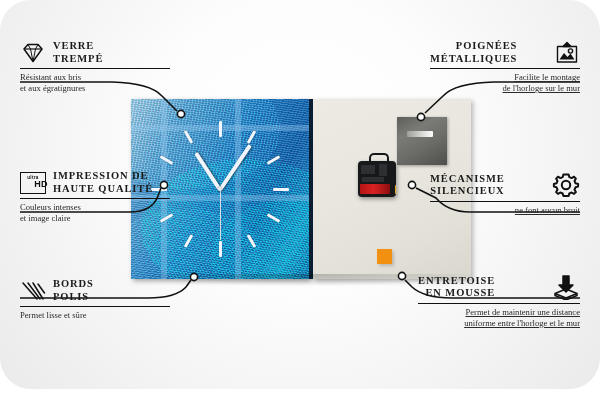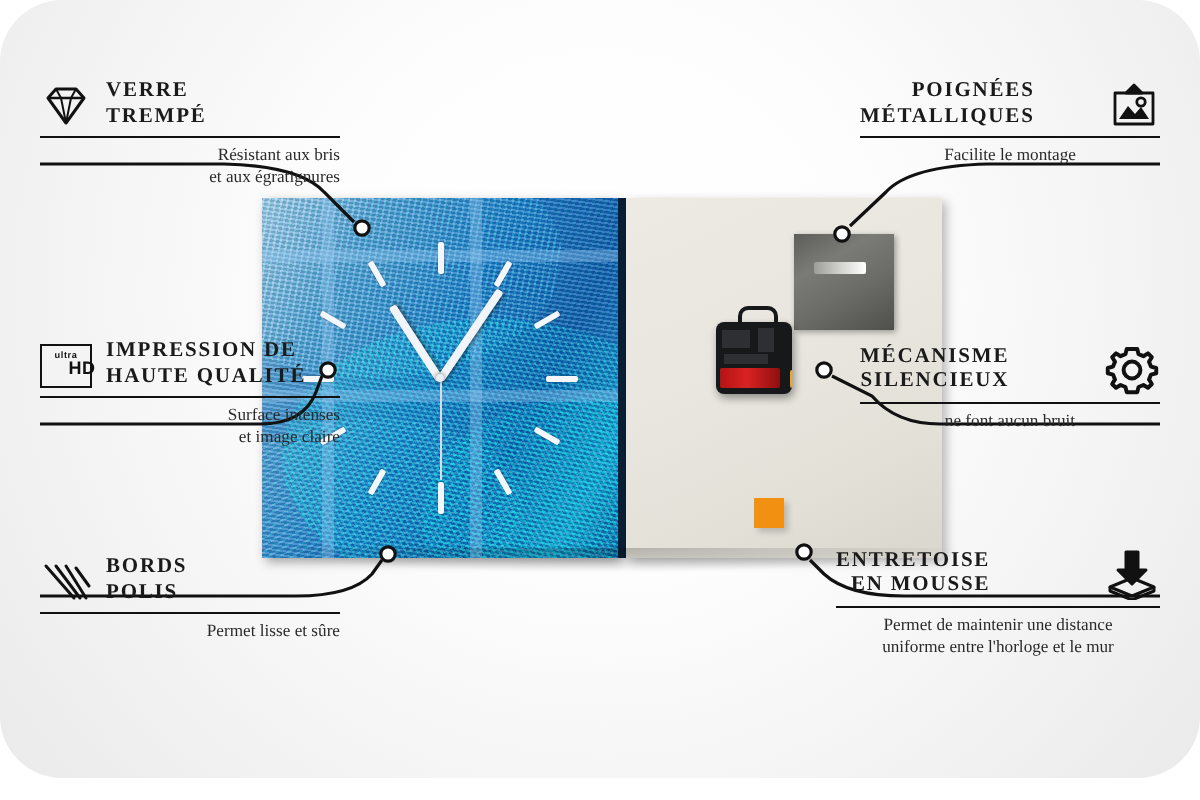--- a/index.html
+++ b/index.html
@@ -77,24 +77,24 @@
     font-weight:700;letter-spacing:.9px;font-size:10.5px;color:#1a1a1a;
     line-height:12.5px;text-transform:uppercase;white-space:nowrap;
   }
   .co-rule{height:1.4px;background:#111;margin:3px 0 3px 0;}
   .co-sub{
     font-family:"Liberation Serif", serif;
     font-size:8.6px;color:#2a2a2a;line-height:10.6px;white-space:nowrap;
   }
   .left .co-head{justify-content:flex-start;}
   .left .co-title{text-align:left;}
-  .left .co-sub{text-align:right;}
+  .left .co-sub{text-align:left;}
   .right .co-head{justify-content:space-between;}
   .right .co-title{text-align:right;}
-  .right .co-sub{text-align:center;}
+  .right .co-sub{text-align:right;text-decoration:underline;}
   .icon{flex:0 0 auto;display:block;}
   .hd-box{width:24px;height:20px;border:1.6px solid #111;display:flex;flex-direction:column;
     align-items:center;justify-content:center;line-height:1;}
   .hd-ultra{font-size:4.6px;font-weight:700;letter-spacing:.3px;color:#111;
     font-family:"Liberation Sans", sans-serif;}
   .hd-hd{font-size:9px;font-weight:700;letter-spacing:.3px;color:#111;
     font-family:"Liberation Sans", sans-serif;padding-left:16px;}
   svg.leaders{position:absolute;left:0;top:0;width:600px;height:400px;pointer-events:none;}
 </style>
 </head>
@@ -196,21 +196,21 @@
       <div class="hd-box">
         <span class="hd-ultra">ultra</span>
         <span class="hd-hd">HD</span>
       </div>
       <div>
         <div class="co-title">IMPRESSION DE</div>
         <div class="co-title">HAUTE QUALITÉ</div>
       </div>
     </div>
     <div class="co-rule" style="width:150px;"></div>
-    <div class="co-sub">Surface intenses</div>
+    <div class="co-sub">Couleurs intenses</div>
     <div class="co-sub">et image claire</div>
   </div>
 
   <div class="callout left" style="left:20px;top:278px;width:150px;">
     <div class="co-head">
       <svg class="icon" width="26" height="22" viewBox="0 0 26 22">
         <g stroke="#111" stroke-width="1.5" stroke-linecap="round">
           <path d="M3,3 L17,19"></path>
           <path d="M8,3 L20,19"></path>
           <path d="M13,3 L23,19"></path>
@@ -236,20 +236,21 @@
         <g fill="none" stroke="#111" stroke-width="1.4" stroke-linejoin="round">
           <path d="M13,1.5 L9,5.5 L17,5.5 Z" fill="#111"></path>
           <rect x="3.5" y="5.5" width="19" height="15.5"></rect>
           <path d="M5.5,18.5 L10,12 L13.5,16 L16.5,12.5 L20.5,18.5 Z" fill="#111" stroke="none"></path>
           <circle cx="16.5" cy="10" r="2.1"></circle>
         </g>
       </svg>
     </div>
     <div class="co-rule" style="width:150px;"></div>
     <div class="co-sub">Facilite le montage</div>
+    <div class="co-sub">de l'horloge sur le mur</div>
   </div>
 
   <div class="callout right" style="left:430px;top:172px;width:150px;">
     <div class="co-head">
       <div>
         <div class="co-title">MÉCANISME</div>
         <div class="co-title">SILENCIEUX</div>
       </div>
       <svg class="icon" width="28" height="26" viewBox="0 0 28 26">
         <g fill="none" stroke="#111" stroke-width="2" stroke-linejoin="round">

